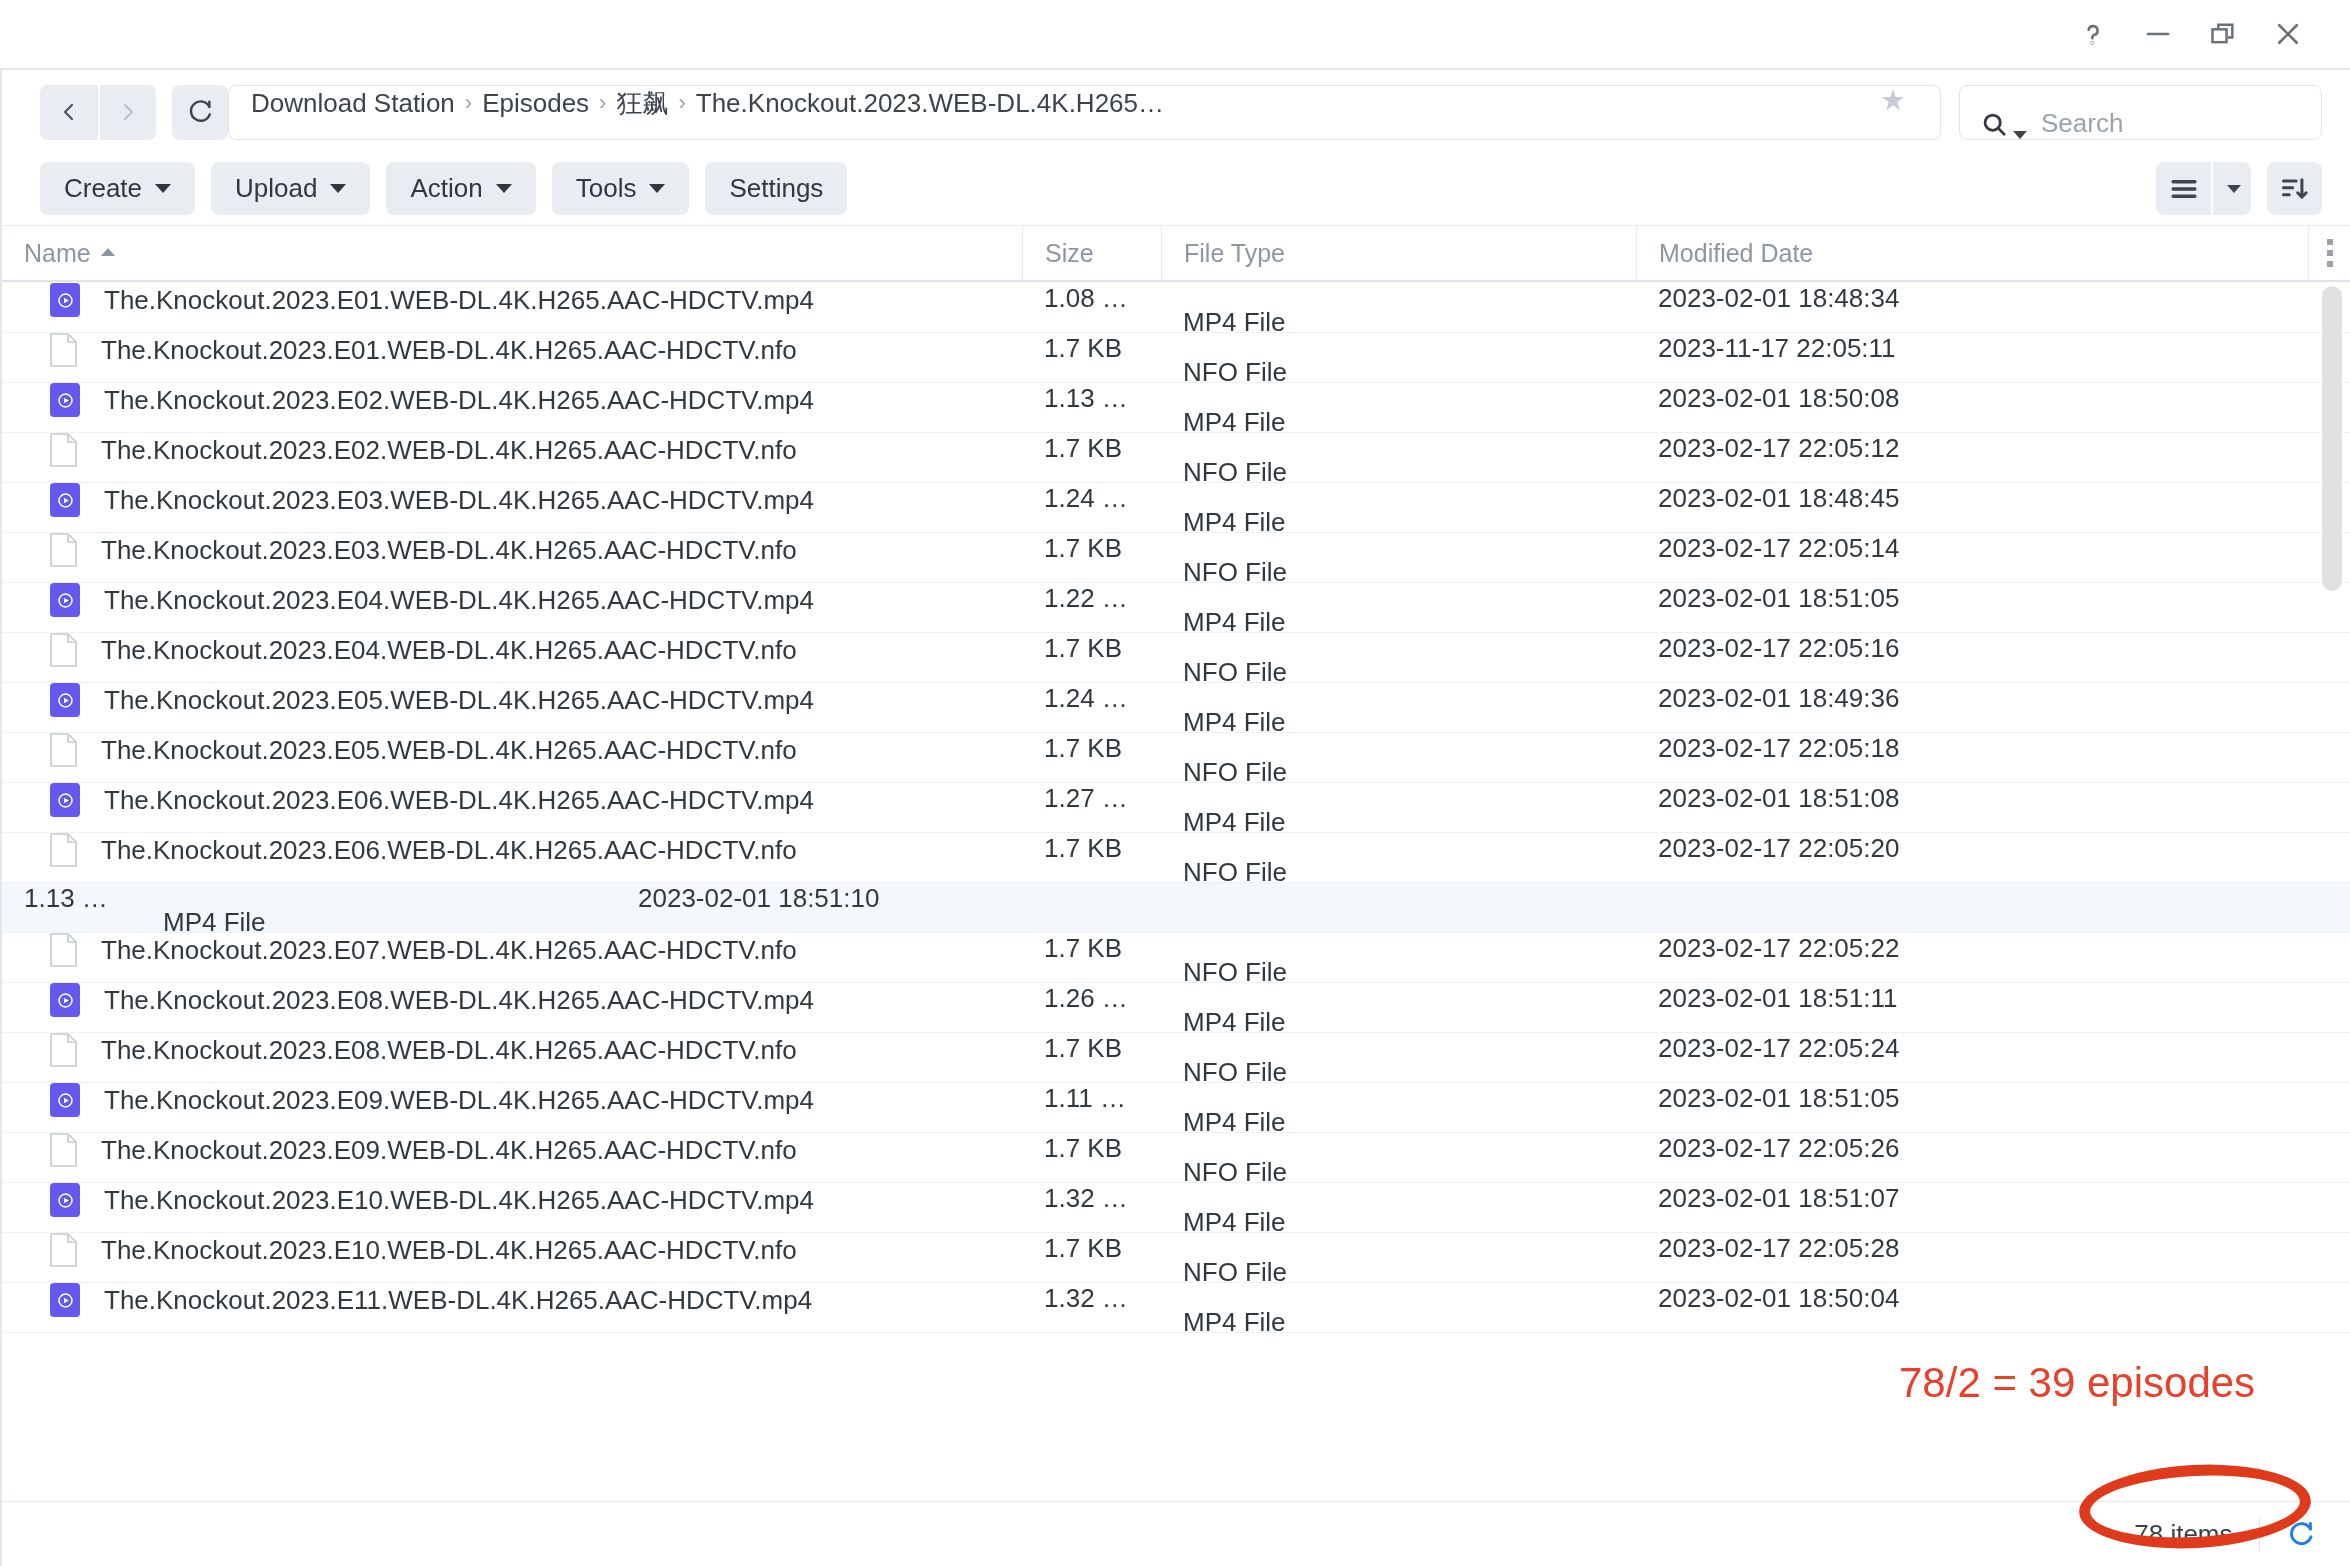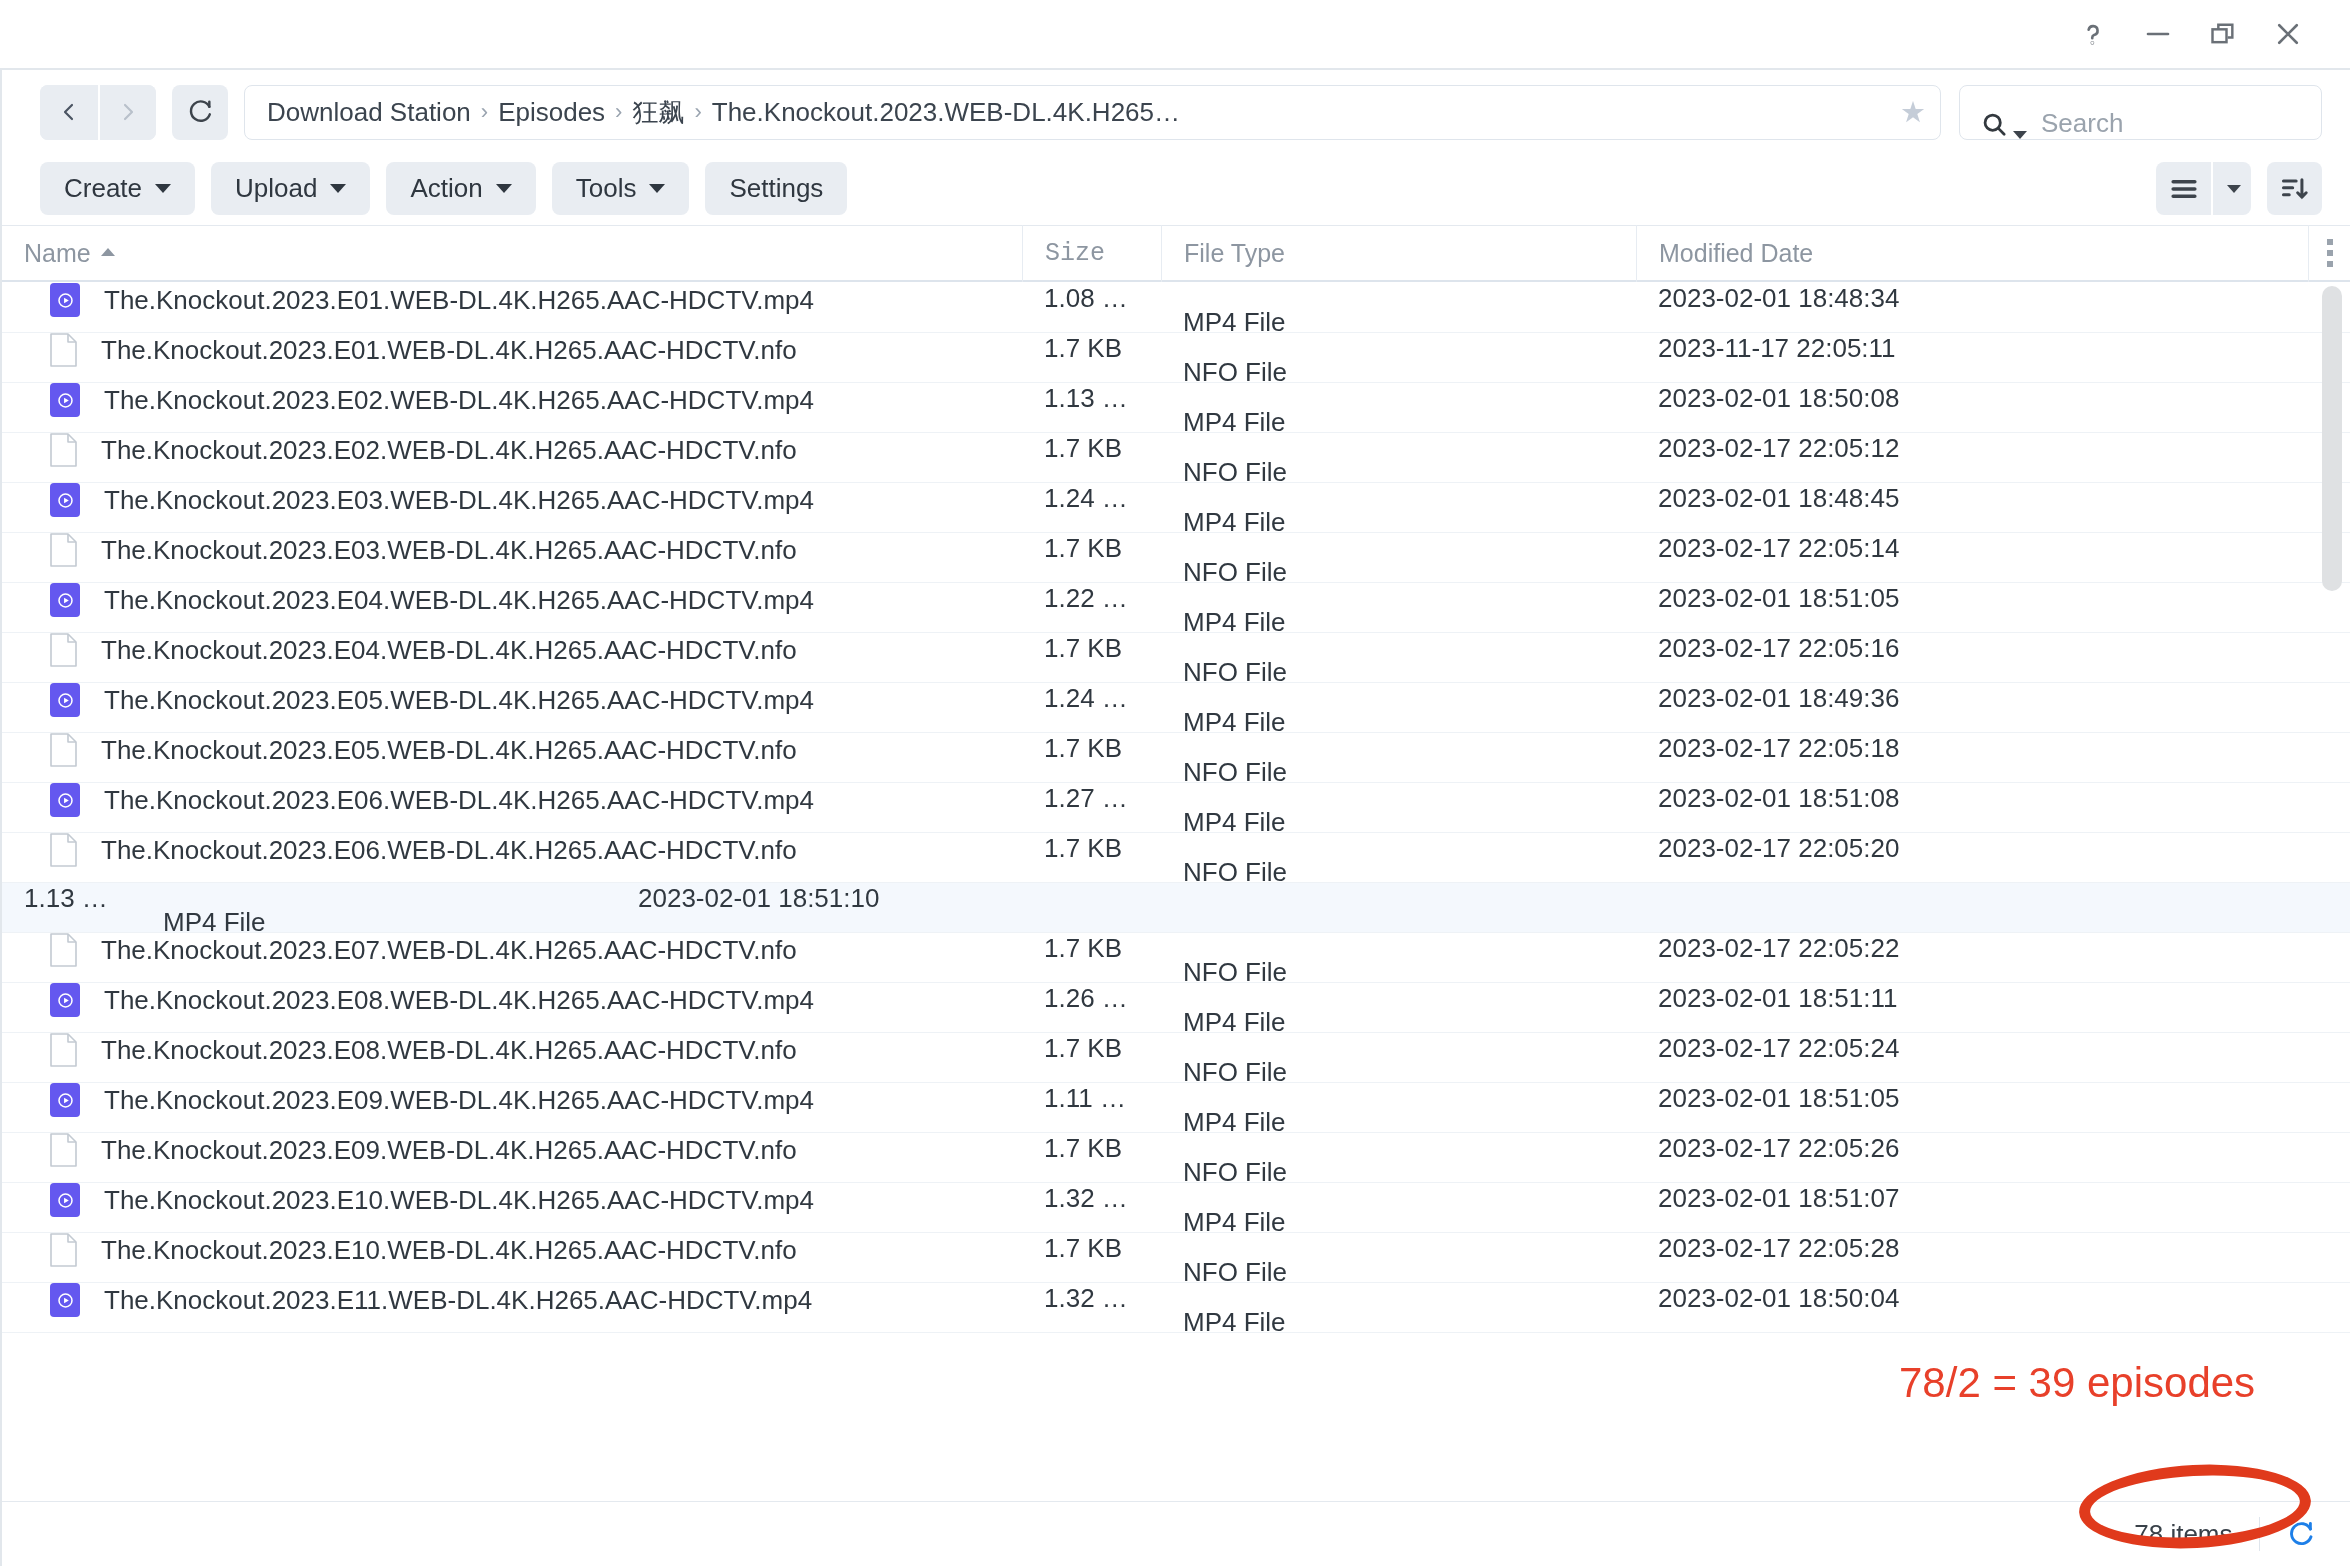--- a/index.html
+++ b/index.html
@@ -80,29 +80,28 @@
     margin-left: 16px;
     width: 56px; height: 55px;
     border-radius: 8px;
     background: #e9edf2;
     display: flex; align-items: center; justify-content: center;
     cursor: pointer;
     color: #3d444c;
   }
 
   .pathbar {
-    margin-left: 16px;
     flex: 1;
     height: 55px;
     border: 1.5px solid #dfe5ec;
     border-radius: 8px;
     background: #ffffff;
     display: flex;
-    align-items: center;
-    padding: 0 14px 0 22px;
+    align-items: flex-start;
+    padding: 0 34px 0 22px;
     overflow: hidden;
   }
   .crumbs {
     display: flex;
     align-items: center;
     flex: 1;
     white-space: nowrap;
     overflow: hidden;
   }
   .crumb {
@@ -215,21 +214,21 @@
   .col {
     font-size: 25px;
     color: #8d96a1;
     display: flex;
     align-items: center;
     height: 57px;
     cursor: pointer;
     padding-left: 22px;
   }
   .col.name { width: 1020px; }
-  .col.size { width: 139px; border-left: 1.5px solid #e7ecf2; font-family: Liberation Mono, monospace; }
+  .col.size { width: 139px; border-left: 1.5px solid #e7ecf2; }
   .col.ftype { width: 475px; border-left: 1.5px solid #e7ecf2; }
   .col.mdate { flex: 1; border-left: 1.5px solid #e7ecf2; }
   .sort-asc {
     width: 0; height: 0;
     border-left: 7px solid transparent;
     border-right: 7px solid transparent;
     border-bottom: 8px solid #8d96a1;
     margin-left: 10px;
     margin-bottom: 3px;
   }

